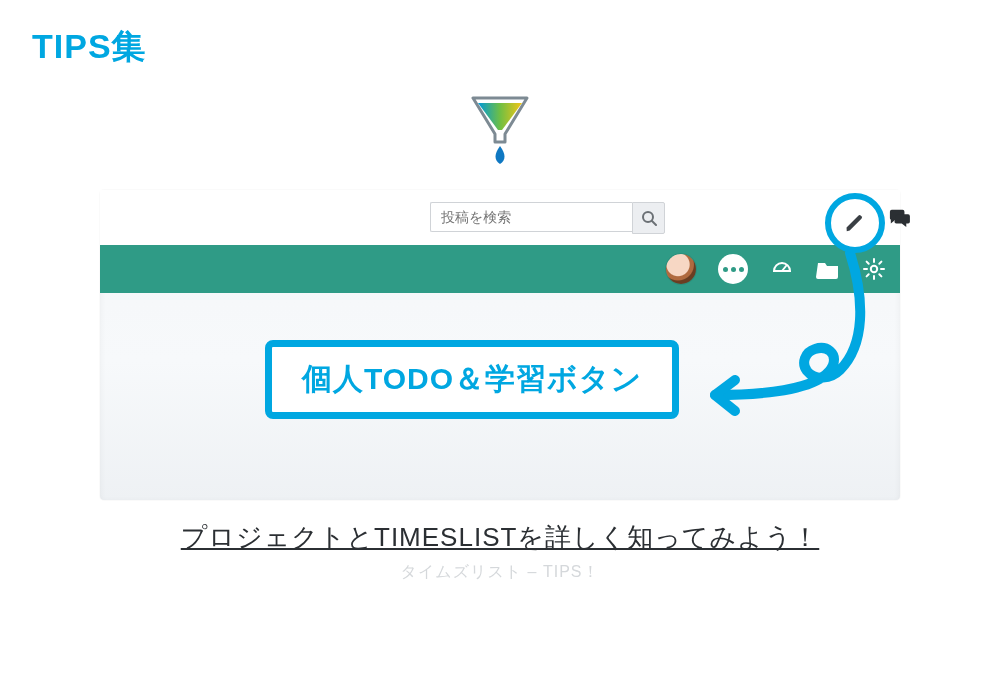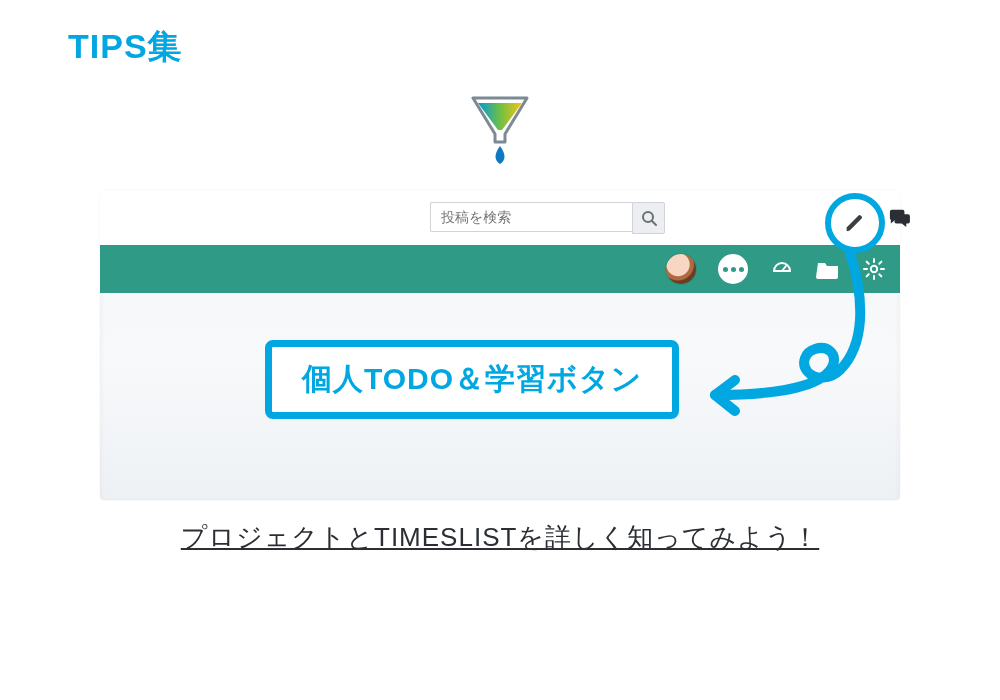--- a/index.html
+++ b/index.html
@@ -1,18 +1,18 @@
 <!DOCTYPE html>
 <html><head>
 <meta charset="utf-8">
 <style>
   html,body{margin:0;padding:0;width:1000px;height:700px;background:#ffffff;font-family:"Hiragino Kaku Gothic ProN","Yu Gothic","Meiryo",sans-serif;color:#333;}
   .page{position:relative;width:1000px;height:700px;overflow:hidden;}
 
-  .page-title{position:absolute;left:32px;top:24px;font-size:34px;font-weight:700;letter-spacing:1px;color:#00a7e1;margin-left:36px;}
+  .page-title{position:absolute;left:32px;top:24px;font-size:34px;font-weight:700;letter-spacing:1px;color:#00a7e1;}
 
   
   .logo{position:absolute;left:50%;top:92px;transform:translateX(-50%);}
 
   
   .shot{position:absolute;left:100px;top:190px;width:800px;height:310px;
         background:linear-gradient(#f4f6f8,#f7f9fb 55%,#eef1f4);
         border-radius:4px;box-shadow:0 2px 6px rgba(0,0,0,.06) inset,0 0 0 1px rgba(0,0,0,.02);}
   
   .topbar{position:absolute;left:0;right:0;top:0;height:55px;background:#fff;}
@@ -135,14 +135,15 @@
                C 146 118, 150 107, 160 104
                C 172 100, 182 108, 178 120
                C 172 136, 140 150, 60 150" fill="none" stroke="#00a7e1" stroke-width="10" stroke-linecap="round"></path>
       <path d="M60 150 l20 -15 M60 150 l20 16" fill="none" stroke="#00a7e1" stroke-width="10" stroke-linecap="round"></path>
     </svg>
 
     <div class="callout">個人TODO＆学習ボタン</div>
   </div>
 
   <div class="caption">プロジェクトとTIMESLISTを詳しく知ってみよう！</div>
+  <div class="subcaption">タイムズリスト – TIPS！</div>
 
 </div>
 
 </body></html>

